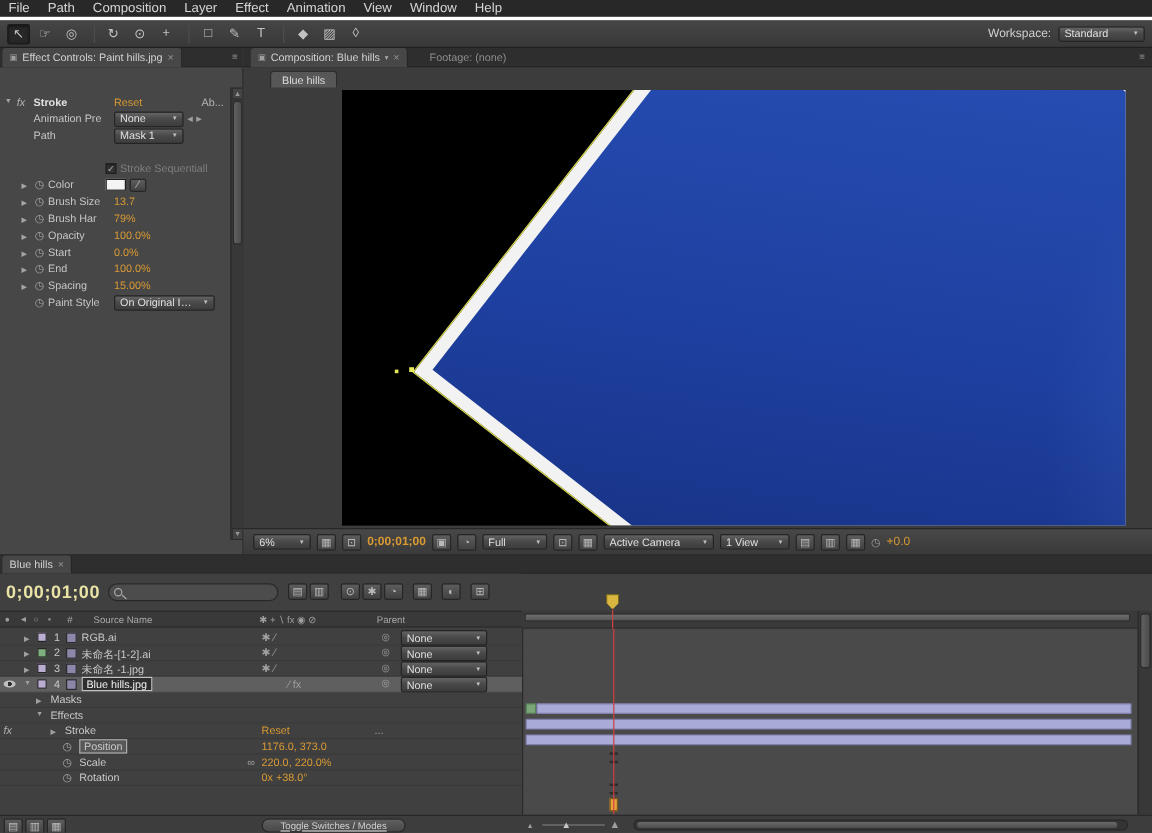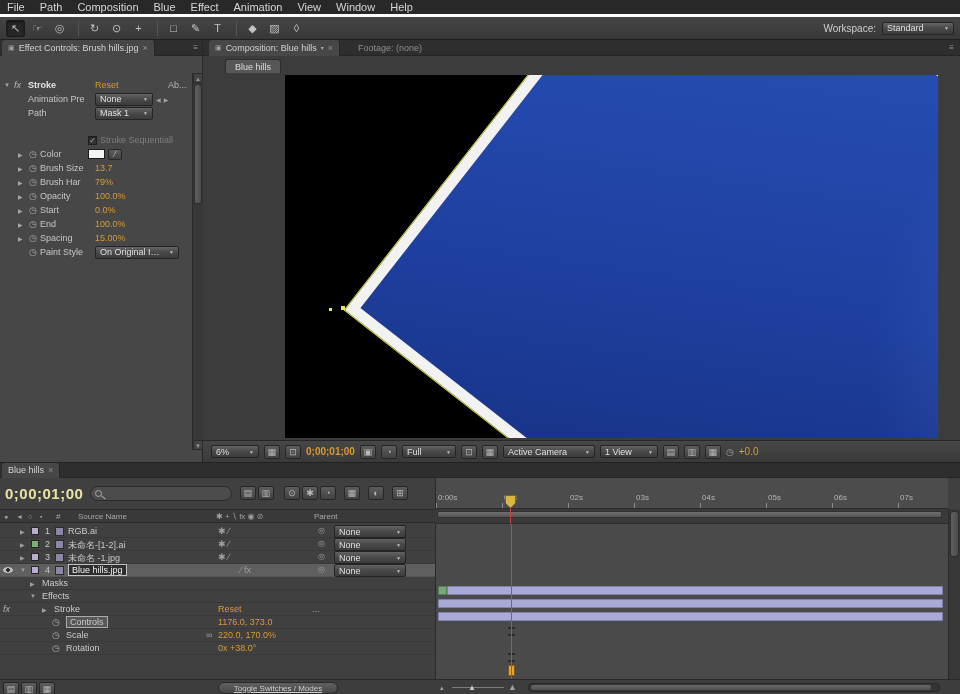--- a/index.html
+++ b/index.html
@@ -135,21 +135,21 @@
 </style>
 </head>
 <body>
 
 <div class="root">
 
   <div class="menubar">
     <span>File</span>
     <span>Path</span>
     <span>Composition</span>
-    <span>Blue</span>
+    <span>Layer</span>
     <span>Effect</span>
     <span>Animation</span>
     <span>View</span>
     <span>Window</span>
     <span>Help</span>
   </div>
 
   <div class="toolbar">
     <span class="tool pressed">↖</span>
     <span class="tool">☞</span>
@@ -172,21 +172,21 @@
         <span class="lbl">Standard</span>
           <span class="ar">▼</span>
       </span>
     </div>
   </div>
 
   <div class="ec-panel">
     <div class="panel-tabbar">
       <span class="panel-tab" style="margin-left:2px">
         <span class="icon" style="font-size:7px">▣</span>
-        <span>Effect Controls: Brush hills.jpg</span>
+        <span>Effect Controls: Paint hills.jpg</span>
         <span class="x">×</span>
       </span>
       <span style="margin-left:auto;margin-right:4px;color:#9a9a9a;font-size:8px">≡</span>
     </div>
 
     <div class="ec-row" style="top:38px">
       <span class="ec-ind" style="left:4px;top:4px">▼</span>
       <span style="position:absolute;left:14px;font-style:italic;color:#b5b5b5">fx</span>
       <span style="position:absolute;left:28px;font-weight:bold;color:#e2e2e2">Stroke</span>
       <span class="val" style="position:absolute;left:95px">Reset</span>
@@ -459,48 +459,38 @@
     <div class="tl-row" style="top:140px">
       <span style="left:3px;font-style:italic;color:#b0b0b0">fx</span>
       <span class="icon" style="left:42px;font-size:6px;top:3px">▶</span>
       <span style="left:54px">Stroke</span>
       <span class="val" style="left:218px">Reset</span>
       <span class="icon" style="left:312px">...</span>
     </div>
 
     <div class="tl-row" style="top:153px">
       <span class="ec-sw" style="left:52px;top:1px">◷</span>
-      <span style="left:66px;top:0;background:#585858;border:1px solid #ababab;padding:0 3px">Controls</span>
+      <span style="left:66px;top:0;background:#585858;border:1px solid #ababab;padding:0 3px">Position</span>
       <span class="val" style="left:218px">1176.0, 373.0</span>
     </div>
 
     <div class="tl-row" style="top:166px">
       <span class="ec-sw" style="left:52px;top:1px">◷</span>
       <span style="left:66px">Scale</span>
       <span class="icon" style="left:206px">∞</span>
-      <span class="val" style="left:218px">220.0, 170.0%</span>
+      <span class="val" style="left:218px">220.0, 220.0%</span>
     </div>
 
     <div class="tl-row" style="top:179px">
       <span class="ec-sw" style="left:52px;top:1px">◷</span>
       <span style="left:66px">Rotation</span>
       <span class="val" style="left:218px">0x +38.0°</span>
     </div>
 
     <div class="graph">
-      <div class="ruler">
-        <span class="rlabel" style="left:2px">0:00s</span>
-        <span class="rlabel" style="left:68px">01s</span>
-        <span class="rlabel" style="left:134px">02s</span>
-        <span class="rlabel" style="left:200px">03s</span>
-        <span class="rlabel" style="left:266px">04s</span>
-        <span class="rlabel" style="left:332px">05s</span>
-        <span class="rlabel" style="left:398px">06s</span>
-        <span class="rlabel" style="left:464px">07s</span>
-      </div>
       <div class="workarea">
         <div class="wa-bar"></div>
       </div>
       <div class="rows-bg">
 
         <div class="bar" style="left:2px;top:62px;width:9px;background:#79a779;border-color:#567d56"></div>
         <div class="bar" style="left:11px;top:62px;width:496px"></div>
         <div class="bar" style="left:2px;top:75px;width:505px"></div>
         <div class="bar" style="left:2px;top:88px;width:505px"></div>
 

